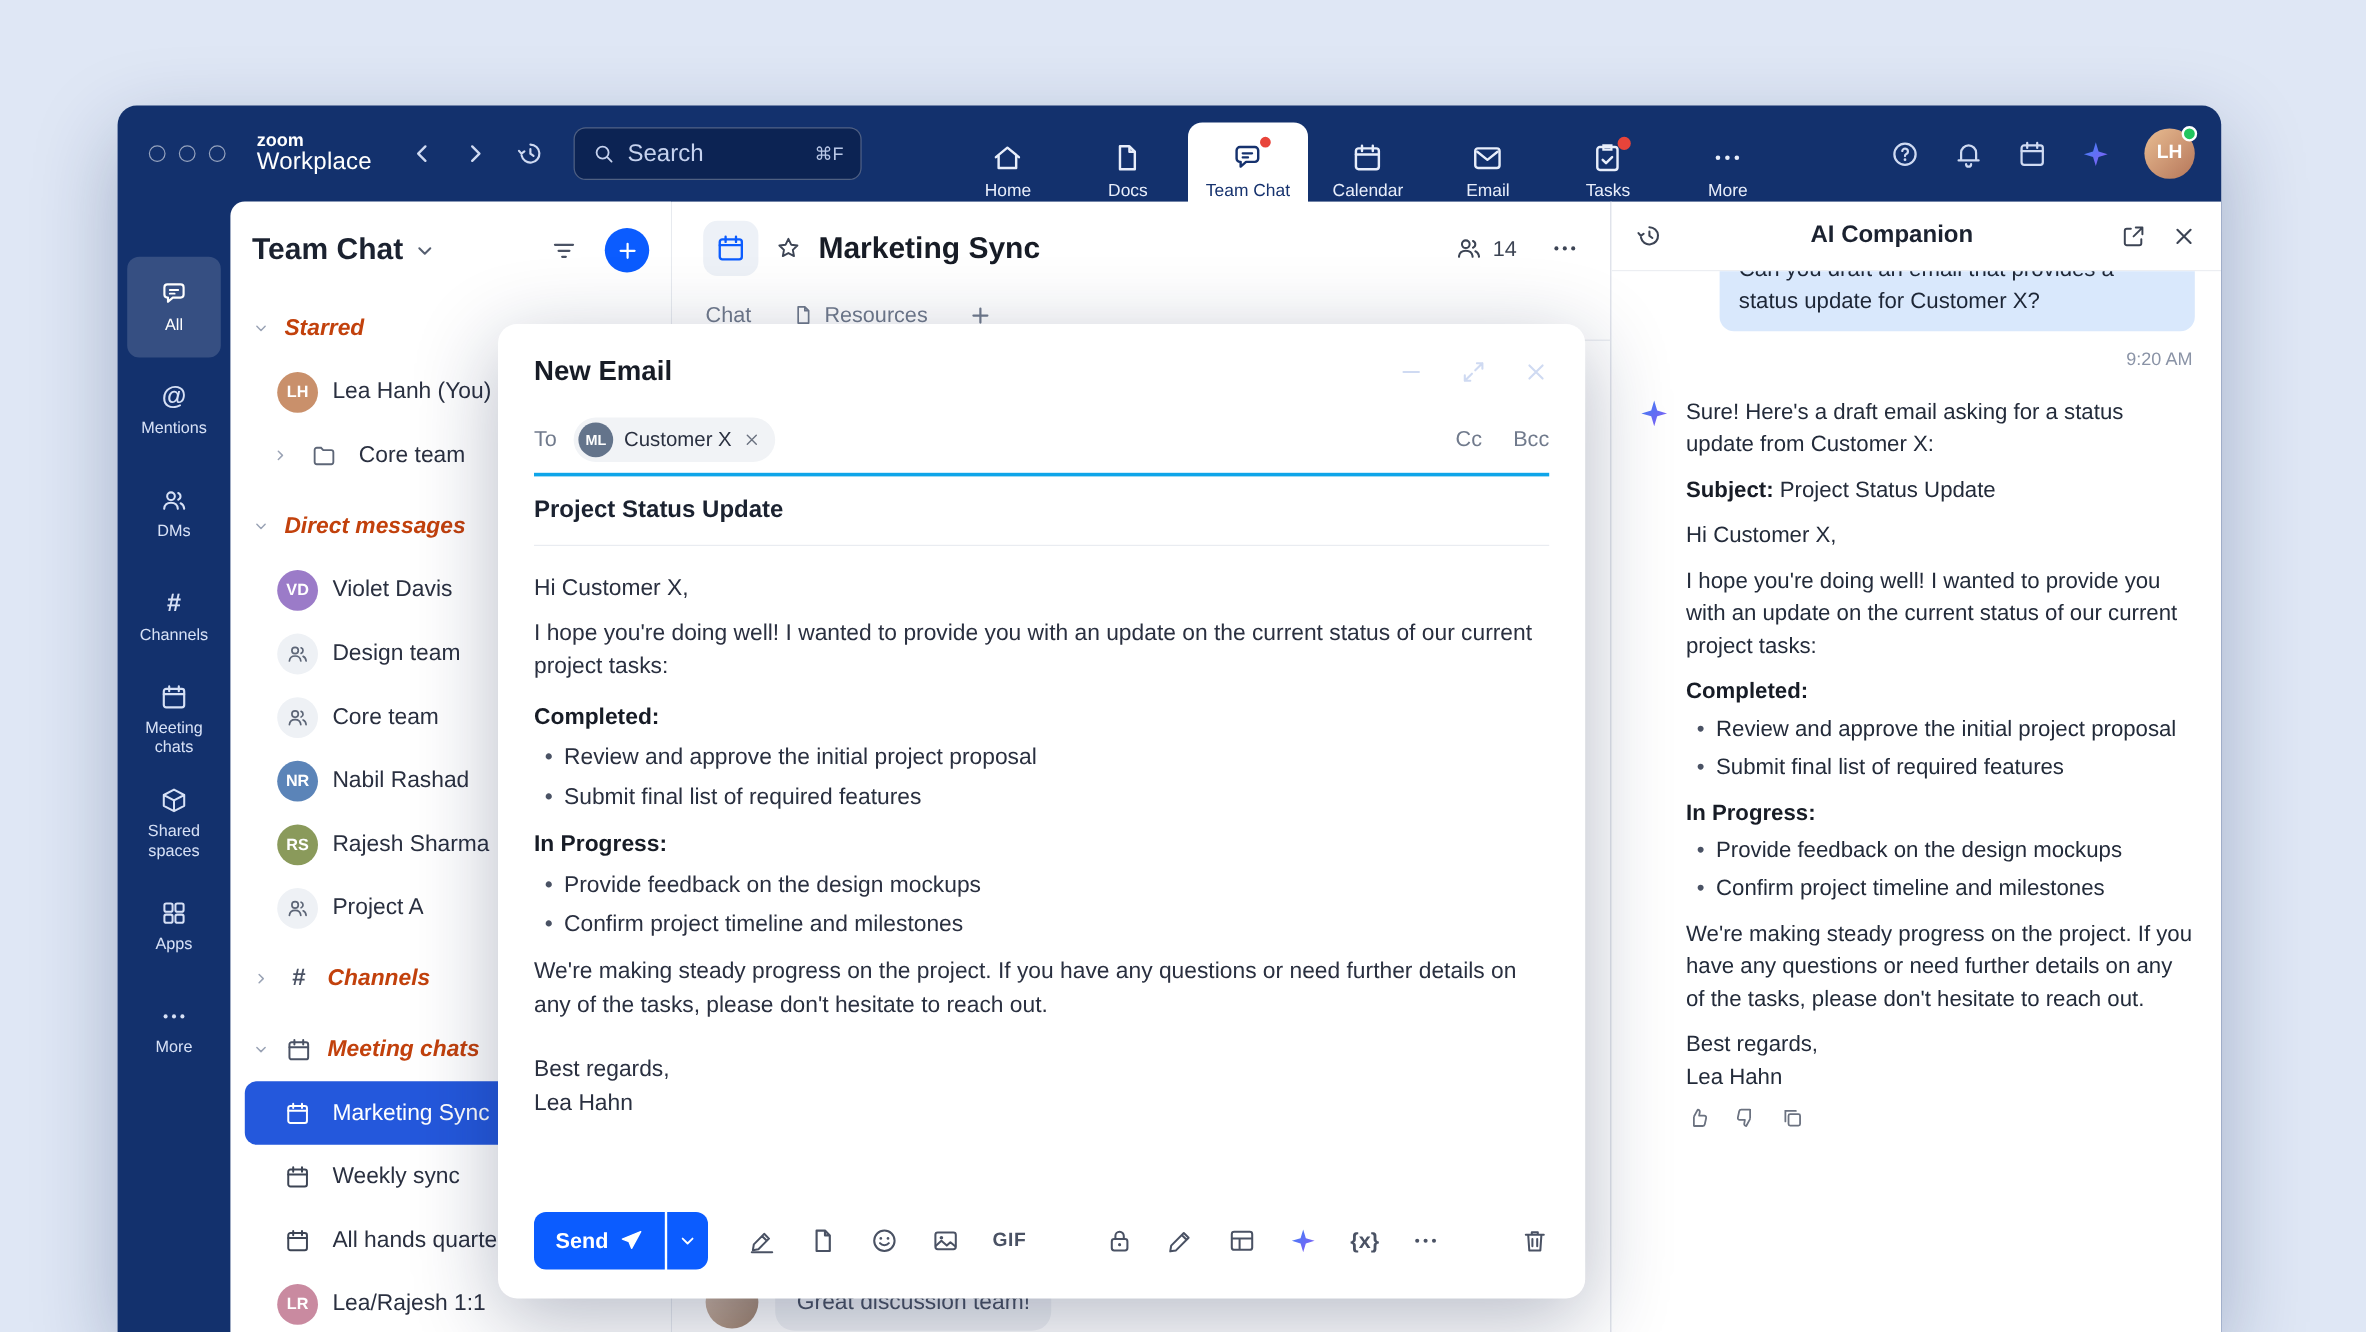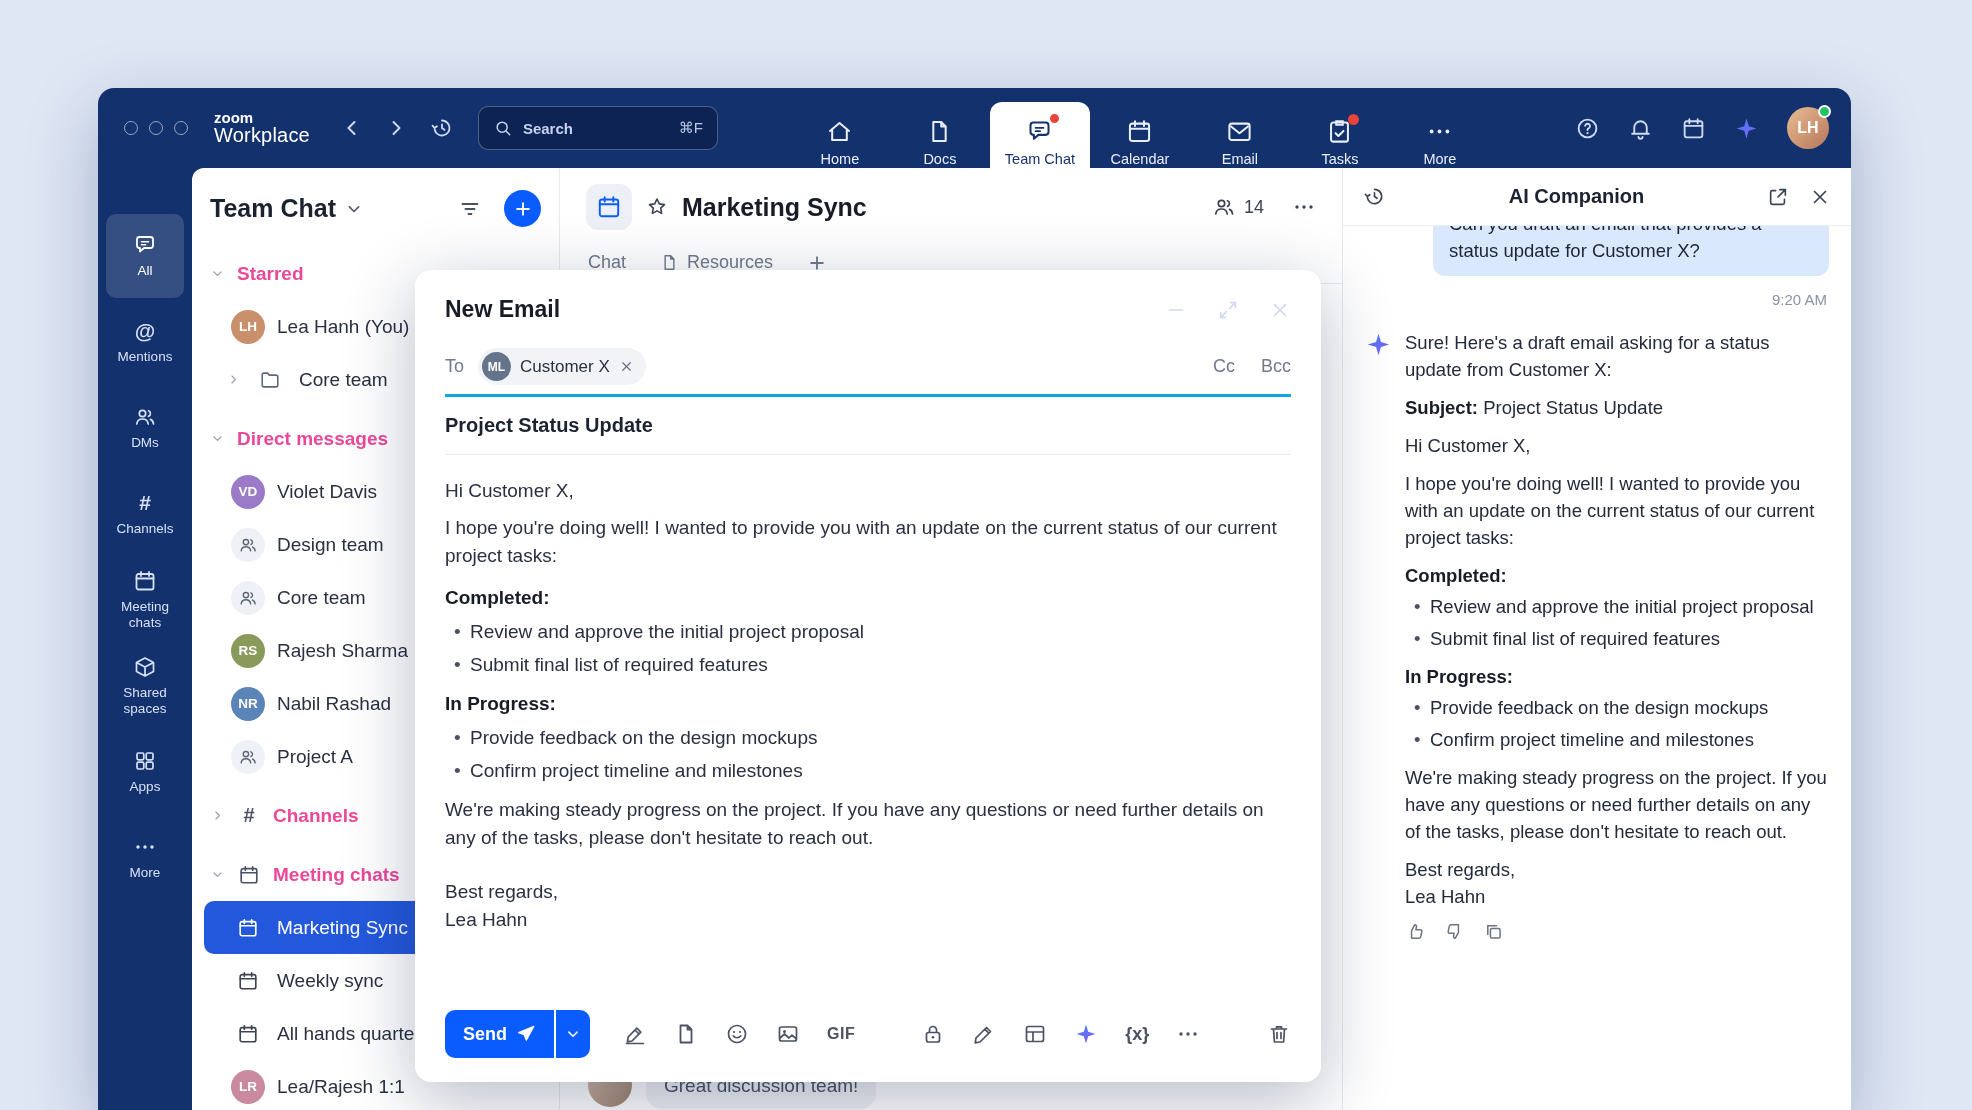--- a/index.html
+++ b/index.html
@@ -30,21 +30,21 @@
   .tb-btn { background:none; border:none; color:#cfdaf2; display:flex; align-items:center; justify-content:center; cursor:pointer; }
   .tb-btn svg { width:24px; height:24px; }
   .arrows { display:flex; gap:20px; margin-left:30px; }
   .hist { margin-left:22px; }
   .searchbox {
     margin-left:24px; width:240px; height:44px;
     background:rgba(7,24,62,.55); border:1px solid rgba(255,255,255,.28);
     border-radius:10px; display:flex; align-items:center; gap:10px; padding:0 14px;
   }
   .searchbox svg { width:20px; height:20px; color:#c6d2ee; flex:none; }
-  .searchbox input { flex:1; min-width:0; background:transparent; border:none; outline:none; color:#eef3ff; font-size:15px; font-family:inherit;font-weight:bold; }
+  .searchbox input { flex:1; min-width:0; background:transparent; border:none; outline:none; color:#eef3ff; font-size:20px; font-family:inherit; }
   .searchbox input::placeholder { color:#c6d2ee; }
   .searchbox .sc { font-size:15px; color:#b9c7e6; }
 
   .topnav { display:flex; margin-left:72px; height:80px;margin-top:28px; }
   .titem {
     width:100px; height:80px; display:flex; flex-direction:column;
     align-items:center; justify-content:center; gap:6px;
     font-size:14.5px; color:#e8eefb; cursor:pointer; position:relative;
   }
   .titem svg { width:27px; height:27px; }
@@ -87,21 +87,21 @@
   .plus-btn { width:37px; height:37px; border-radius:50%; border:none; background:#0B5CFF; color:#fff; display:flex; align-items:center; justify-content:center; margin-left:14px; cursor:pointer; }
   .plus-btn svg { width:20px; height:20px; }
 
   .tree { flex:1; overflow:hidden; font-size:19px; color:#2a3040; padding-top:2px; }
   .row { height:53px; display:flex; align-items:center; gap:12px; padding:0 10px 0 18px; cursor:pointer; overflow:hidden; white-space:nowrap; }
   .row.mt { margin-top:6px; }
   .row .caret { width:15px; height:15px; flex:none; color:#9aa3b5; }
   .row .caret.r { transform:rotate(-90deg); }
   .row.child { padding-left:39px; }
   .row.cgroup { padding-left:34px; }
-  .glabel { font-weight:600; color:#ec4899; }
+  .glabel { font-weight:600; color:#c2410c;font-style:italic; }
   .avatar-sm { width:34px; height:34px; border-radius:50%; flex:none; display:flex; align-items:center; justify-content:center; color:#fff; font-size:13.5px; font-weight:700; }
   .circ-ico { width:34px; height:34px; border-radius:50%; background:#eef1f5; color:#5d6677; flex:none; display:flex; align-items:center; justify-content:center; }
   .circ-ico svg { width:20px; height:20px; }
   .flat-ico { width:34px; flex:none; display:flex; align-items:center; justify-content:center; color:#3c4454; }
   .flat-ico svg { width:22px; height:22px; }
   .g-ico { width:24px; flex:none; display:flex; align-items:center; justify-content:center; color:#4a5264; }
   .g-ico svg { width:22px; height:22px; }
   .g-ico .ticon { font-size:20px; font-weight:700; }
   .row.selected { background:#2458DC; color:#fff; border-radius:10px; margin-left:12px; margin-right:12px; padding-left:27px; }
   .row.selected .flat-ico { color:#fff; }
@@ -550,26 +550,26 @@
         </div>
         <div class="row child">
           <span class="circ-ico">
               <svg class="ic">
                 <use href="#i-people"></use>
               </svg>
             </span>
           <span class="lbl">Core team</span>
         </div>
         <div class="row child">
+          <span class="avatar-sm" style="background:#5B84B8">NR</span>
+          <span class="lbl">Nabil Rashad</span>
+        </div>
+        <div class="row child">
           <span class="avatar-sm" style="background:#8A9A5B">RS</span>
           <span class="lbl">Rajesh Sharma</span>
-        </div>
-        <div class="row child">
-          <span class="avatar-sm" style="background:#5B84B8">NR</span>
-          <span class="lbl">Nabil Rashad</span>
         </div>
         <div class="row child">
           <span class="circ-ico">
               <svg class="ic">
                 <use href="#i-people"></use>
               </svg>
             </span>
           <span class="lbl">Project A</span>
         </div>
         <div class="row mt">

